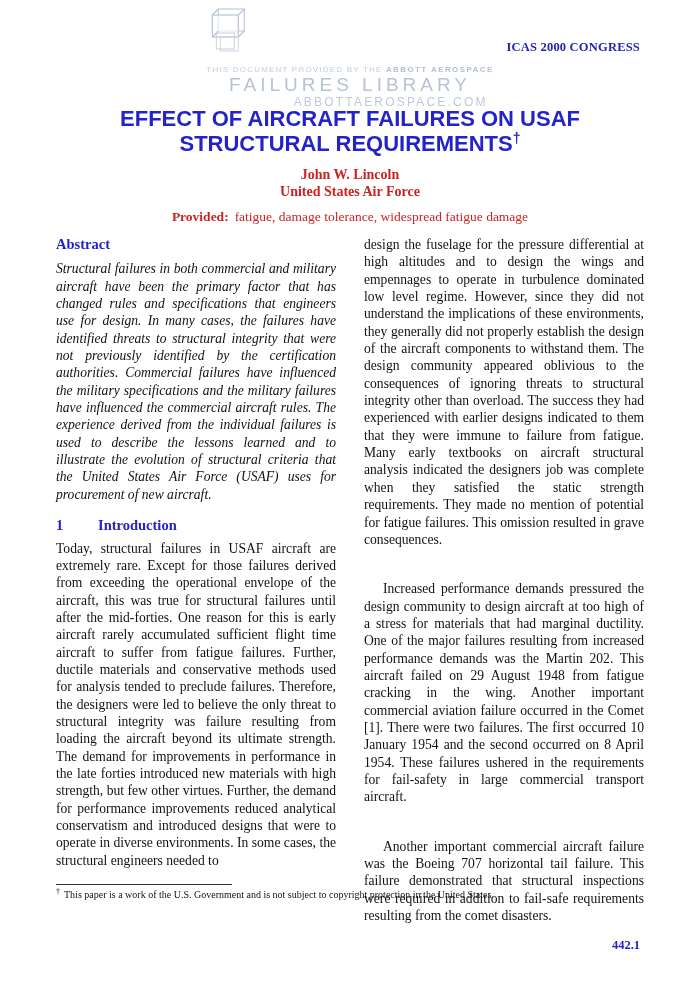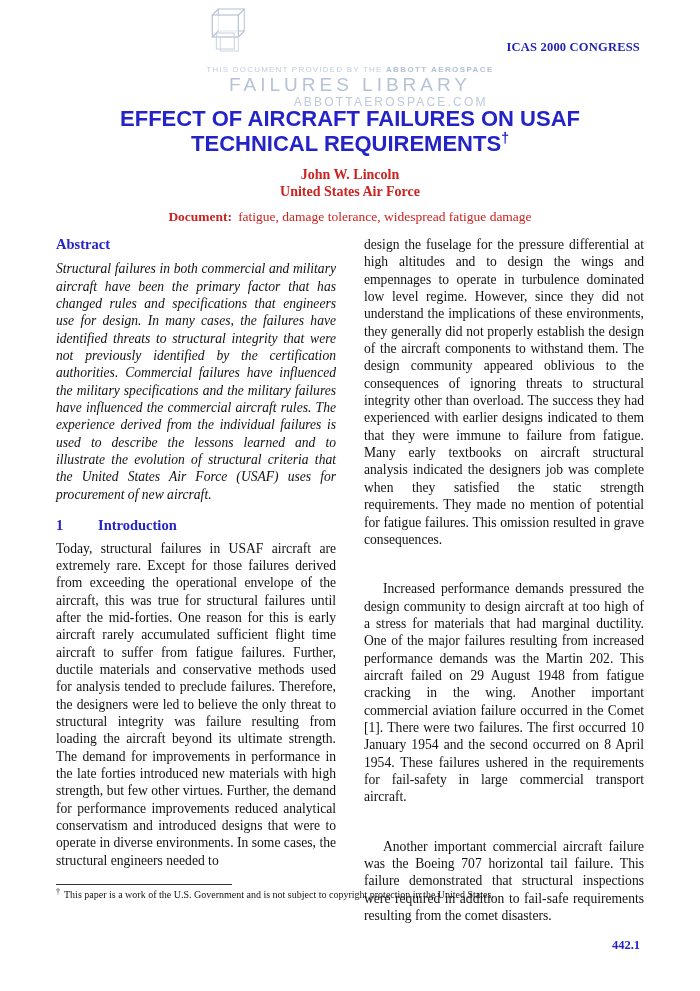--- a/index.html
+++ b/index.html
@@ -180,30 +180,30 @@
       <div class="wm-tagline"><span style="text-transform:uppercase;">This Document Provided by the</span> <span class="wm-tag-strong" style="text-transform:uppercase;">Abbott Aerospace</span></div>
       <div class="wm-title">FAILURES LIBRARY</div>
       <div class="wm-site">ABBOTTAEROSPACE.COM</div>
     </span>
   </div>
 
   <div class="congress">ICAS 2000 CONGRESS</div>
 
   <div class="title">
     <div>EFFECT OF AIRCRAFT FAILURES ON USAF</div>
-    <div><span>TECHNICAL REQUIREMENTS</span><sup>†</sup></div>
+    <div><span>STRUCTURAL REQUIREMENTS</span><sup>†</sup></div>
   </div>
 
   <div class="authors">
     <div>John W. Lincoln</div>
     <div>United States Air Force</div>
   </div>
 
   <div class="keywords">
-    <span class="kw-label">Document:</span><span class="kw-terms">fatigue, damage tolerance, widespread fatigue damage</span>
+    <span class="kw-label">Provided:</span><span class="kw-terms">fatigue, damage tolerance, widespread fatigue damage</span>
   </div>
 
   <div class="columns">
 
     <div class="col">
       <div class="abstract-heading">Abstract</div>
       <p class="body-para abstract-text">Structural failures in both commercial and military aircraft have been the primary factor that has changed rules and specifications that engineers use for design.  In many cases, the failures have identified threats to structural integrity that were not previously identified by the certification authorities.  Commercial failures have influenced the military specifications and the military failures have influenced the commercial aircraft rules.  The experience derived from the individual failures is used to describe the lessons learned and to illustrate the evolution of structural criteria that the United States Air Force (USAF) uses for procurement of new aircraft.</p>
       <div class="section-heading">
         <span class="sec-num">1</span>
         <span>Introduction</span>

